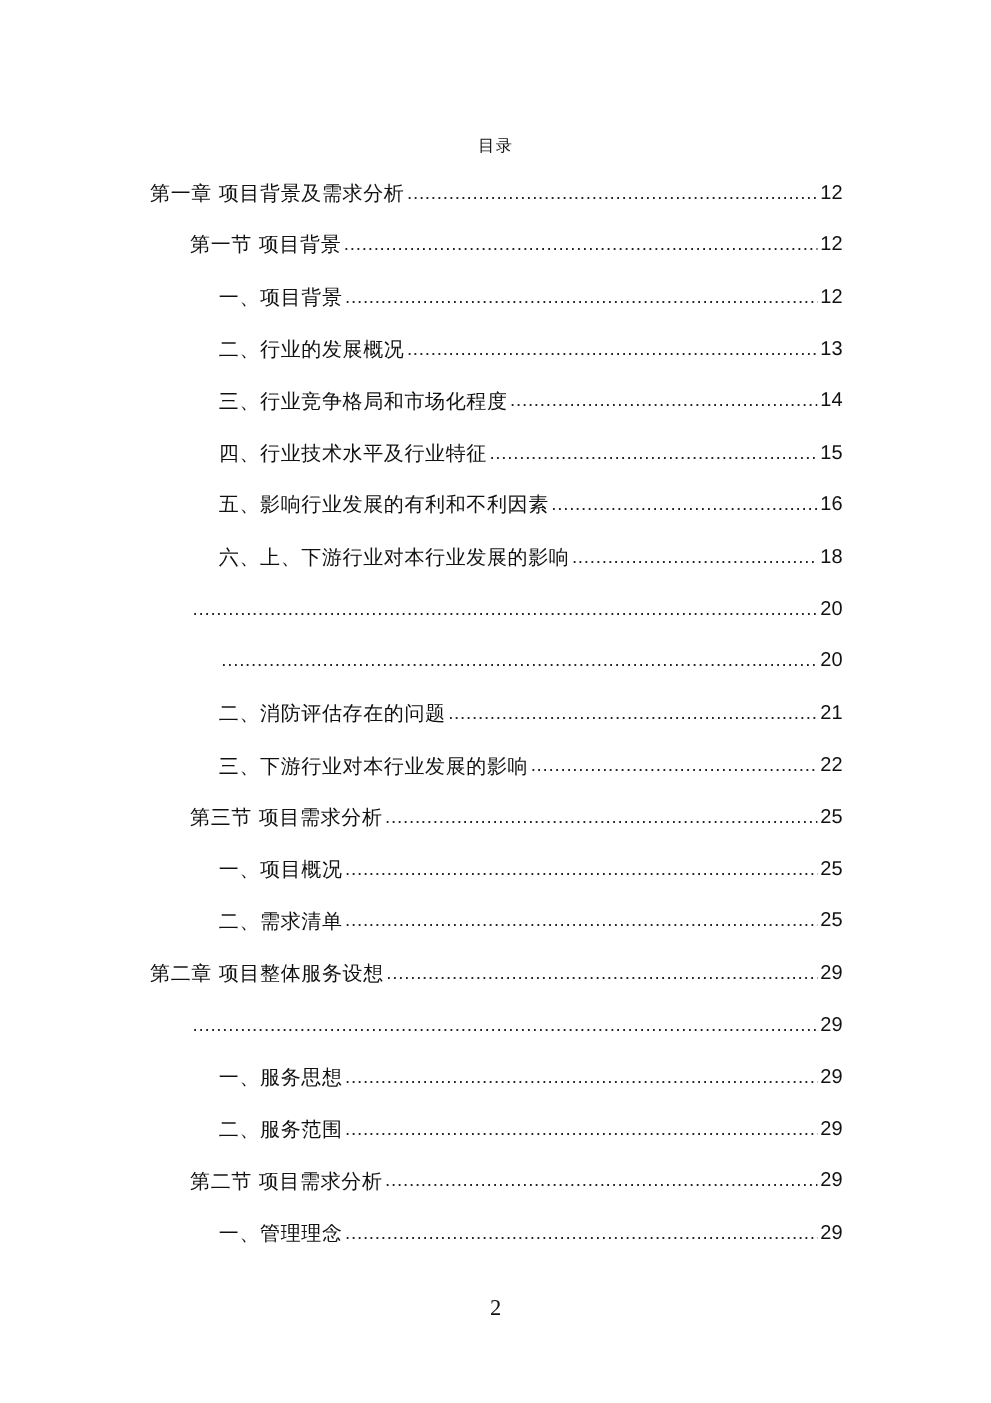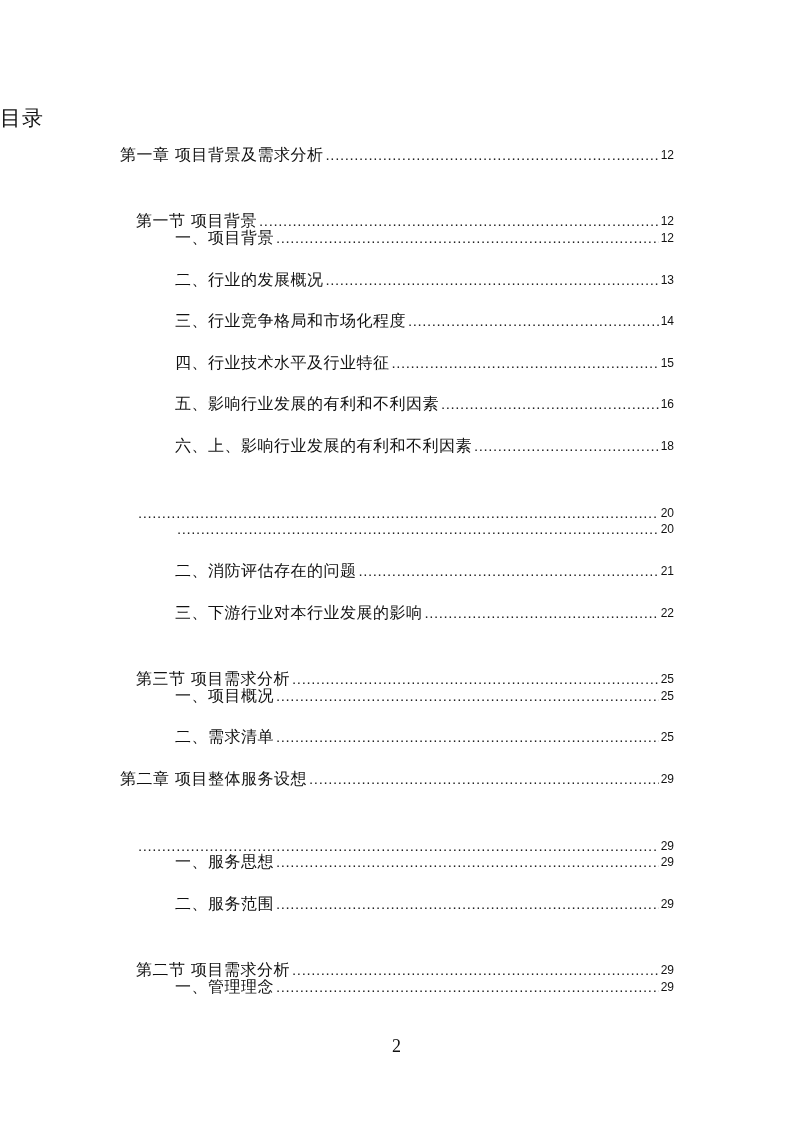--- a/index.html
+++ b/index.html
@@ -1,29 +1,29 @@
 <!DOCTYPE html>
 <html><head>
 <meta charset="utf-8">
 <style>
   html, body { margin: 0; padding: 0; background: #ffffff; }
   body { width: 793px; height: 1122px; position: relative; overflow: hidden;
          font-family: "DejaVu Sans", "Liberation Sans", sans-serif; color: #111; }
-  .title { position: absolute; left: 0; width: 793px; top: 106px; text-align: left;
-           font-size: 21px; line-height: 24px; letter-spacing: 1px; }
+  .title { position: absolute; left: 0; width: 793px; top: 106px; text-align: center;
+           font-size: 13px; line-height: 24px; letter-spacing: 1px; }
   .toc { position: absolute; left: 0; top: 0; width: 793px; }
   .row { position: absolute; right: 119px; height: 24px; display: flex; align-items: center;
          font-size: 16px; line-height: 24px; cursor: pointer; }
   .row .label { white-space: nowrap; letter-spacing: 0.5px; }
   .row .dots { flex: 1; overflow: hidden; white-space: nowrap; margin: 0 2px;
                font-family: "Liberation Sans", sans-serif; font-size: 15px; letter-spacing: 0.6px;
                line-height: 22px; color: #222; }
-  .row .page { font-family: "Liberation Sans", sans-serif; font-size: 12px; white-space: nowrap; }
+  .row .page { font-family: "Liberation Sans", sans-serif; font-size: 16px; white-space: nowrap; }
   .lvl0 { left: 120px; }
-  .lvl1 { left: 136px; margin-top: 25px; }
+  .lvl1 { left: 152px; }
   .lvl2 { left: 175px; }
   .pagenum { position: absolute; left: 0; width: 793px; top: 1036px; text-align: center;
              font-family: "Liberation Serif", serif; font-size: 18px; }
 </style>
 </head>
 <body>
 
 <div class="title">目录</div>
 
 <div class="toc">
@@ -56,21 +56,21 @@
     <span class="label">四、行业技术水平及行业特征</span>
     <span class="dots">...................................................................................................................................................................</span>
     <span class="page">15</span>
   </div>
   <div class="row lvl2" style="top:392px">
     <span class="label">五、影响行业发展的有利和不利因素</span>
     <span class="dots">...................................................................................................................................................................</span>
     <span class="page">16</span>
   </div>
   <div class="row lvl2" style="top:434px">
-    <span class="label">六、上、影响行业发展的有利和不利因素</span>
+    <span class="label">六、上、下游行业对本行业发展的影响</span>
     <span class="dots">...................................................................................................................................................................</span>
     <span class="page">18</span>
   </div>
   <div class="row lvl1" style="top:476px">
     <span class="dots">...................................................................................................................................................................</span>
     <span class="page">20</span>
   </div>
   <div class="row lvl2" style="top:517px">
     <span class="dots">...................................................................................................................................................................</span>
     <span class="page">20</span>

